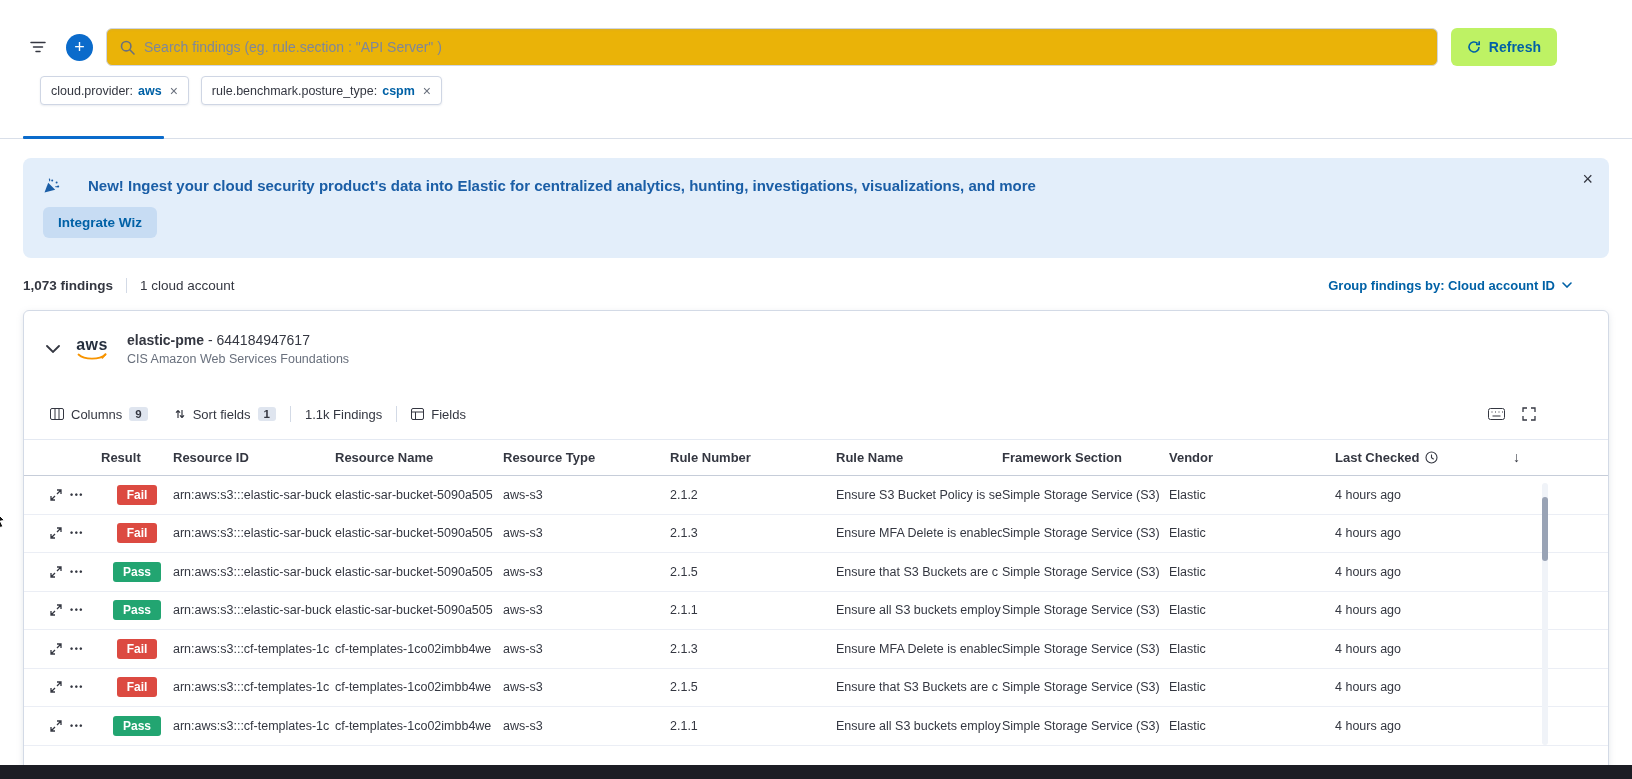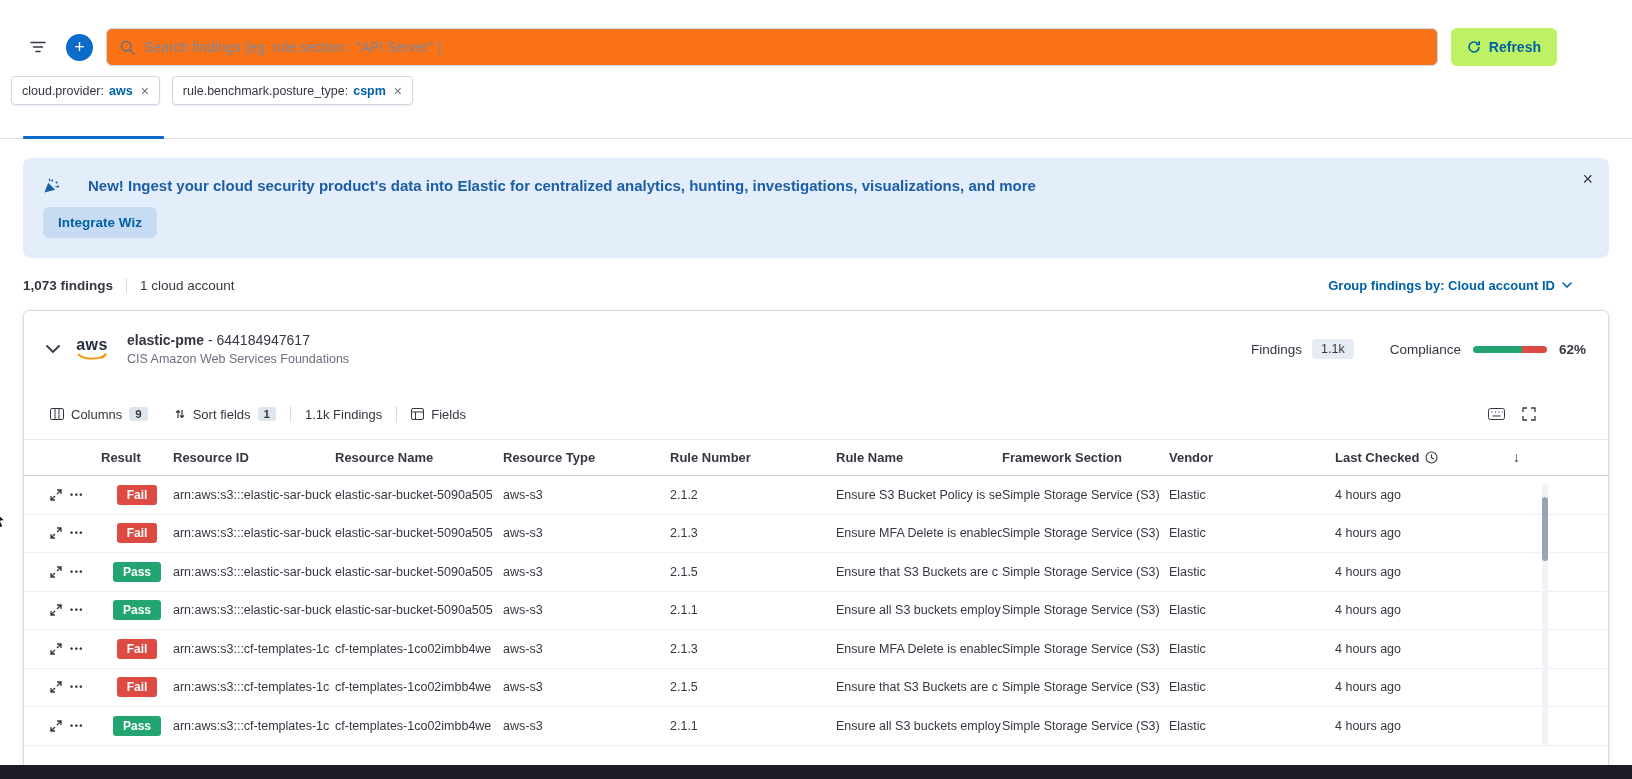--- a/index.html
+++ b/index.html
@@ -12,33 +12,33 @@
   .page { position:relative; width:1632px; height:779px; overflow:hidden; }
 
   
   .controls { position:absolute; top:28px; left:23px; width:1534px; height:38px;
               display:flex; align-items:center; gap:13px; }
   .icon-btn { width:30px; height:30px; display:flex; align-items:center; justify-content:center;
               background:transparent; border:none; border-radius:6px; cursor:pointer; }
   .plus-btn { width:27px; height:27px; border-radius:50%; background:var(--accent,#0b6bcb);
               color:#fff; border:none; display:flex; align-items:center; justify-content:center;
               font-size:18px; line-height:1; cursor:pointer; font-weight:400; }
-  .search-box { flex:1; height:38px; background:#f97316; border:1px solid #cfd6e4; border-radius:6px;
+  .search-box { flex:1; height:38px; background:#eab308; border:1px solid #cfd6e4; border-radius:6px;
                 display:flex; align-items:center; padding:0 13px; gap:9px;
                 box-shadow:inset 0 1px 2px rgba(152,162,179,.18); }
   .search-input { flex:1; border:none; outline:none; background:transparent; font-size:14px;
                   font-family:"Liberation Sans", sans-serif; color:#343741; }
   .search-input::placeholder { color:#7e879a; }
   .refresh-btn { height:38px; padding:0 16px; background:#bef264; color:var(--link,#0061a6);
                  border:none; border-radius:6px; font-weight:700; font-size:14px;
                  display:flex; align-items:center; gap:8px; cursor:pointer;
                  font-family:"Liberation Sans", sans-serif; }
 
   
-  .pills { position:absolute; top:76px; left:11px; display:flex; gap:12px; }
+  .pills { position:absolute; top:76px; left:40px; display:flex; gap:12px; }
   .pill { height:29px; display:flex; align-items:center; gap:5px; padding:0 10px;
           border:1px solid #cfd6e4; border-radius:4px; background:#fff; font-size:12.5px;
           box-shadow:0 1px 2px rgba(152,162,179,.2); cursor:pointer; }
   .pill .val { color:var(--link,#0061a6); font-weight:700; }
   .pill .x { color:#69707d; font-size:14px; margin-left:3px; cursor:pointer; line-height:1; }
 
   
   .tabs-line { position:absolute; top:138px; left:0; width:1632px; height:1px; background:#d9dfe9; }
   .tab-indicator { position:absolute; top:136px; left:23px; width:141px; height:3px;
                    background:var(--accent,#0b6bcb); border-radius:1px; }
@@ -226,30 +226,20 @@
           <path d="M28.5 1.2l-3.2 3.6" stroke="#f79400" stroke-width="1.8" stroke-linecap="round"></path>
         </svg>
       </span>
       <div>
         <div class="acct-title">
           <b>elastic-pme</b>
           <span>- 644184947617</span>
         </div>
         <div class="acct-sub">CIS Amazon Web Services Foundations</div>
       </div>
-      <div class="acct-right">
-        <span>Findings</span>
-        <span class="findings-badge">1.1k</span>
-        <span class="comp-label">Compliance</span>
-        <span class="cbar">
-          <span class="cgreen" style="width: 66%;"></span>
-          <span class="cred"></span>
-        </span>
-        <span class="cpct">62%</span>
-      </div>
     </div>
 
     <div class="gtoolbar">
       <span class="tbtn">
         <svg width="14" height="12" viewBox="0 0 14 12">
           <rect x="0.5" y="0.5" width="13" height="11" rx="1.5" fill="none" stroke="#343741"></rect>
           <path d="M5 .5v11M9 .5v11" stroke="#343741" fill="none"></path>
         </svg>
         <span>Columns</span>
         <span class="count-pill">9</span>

